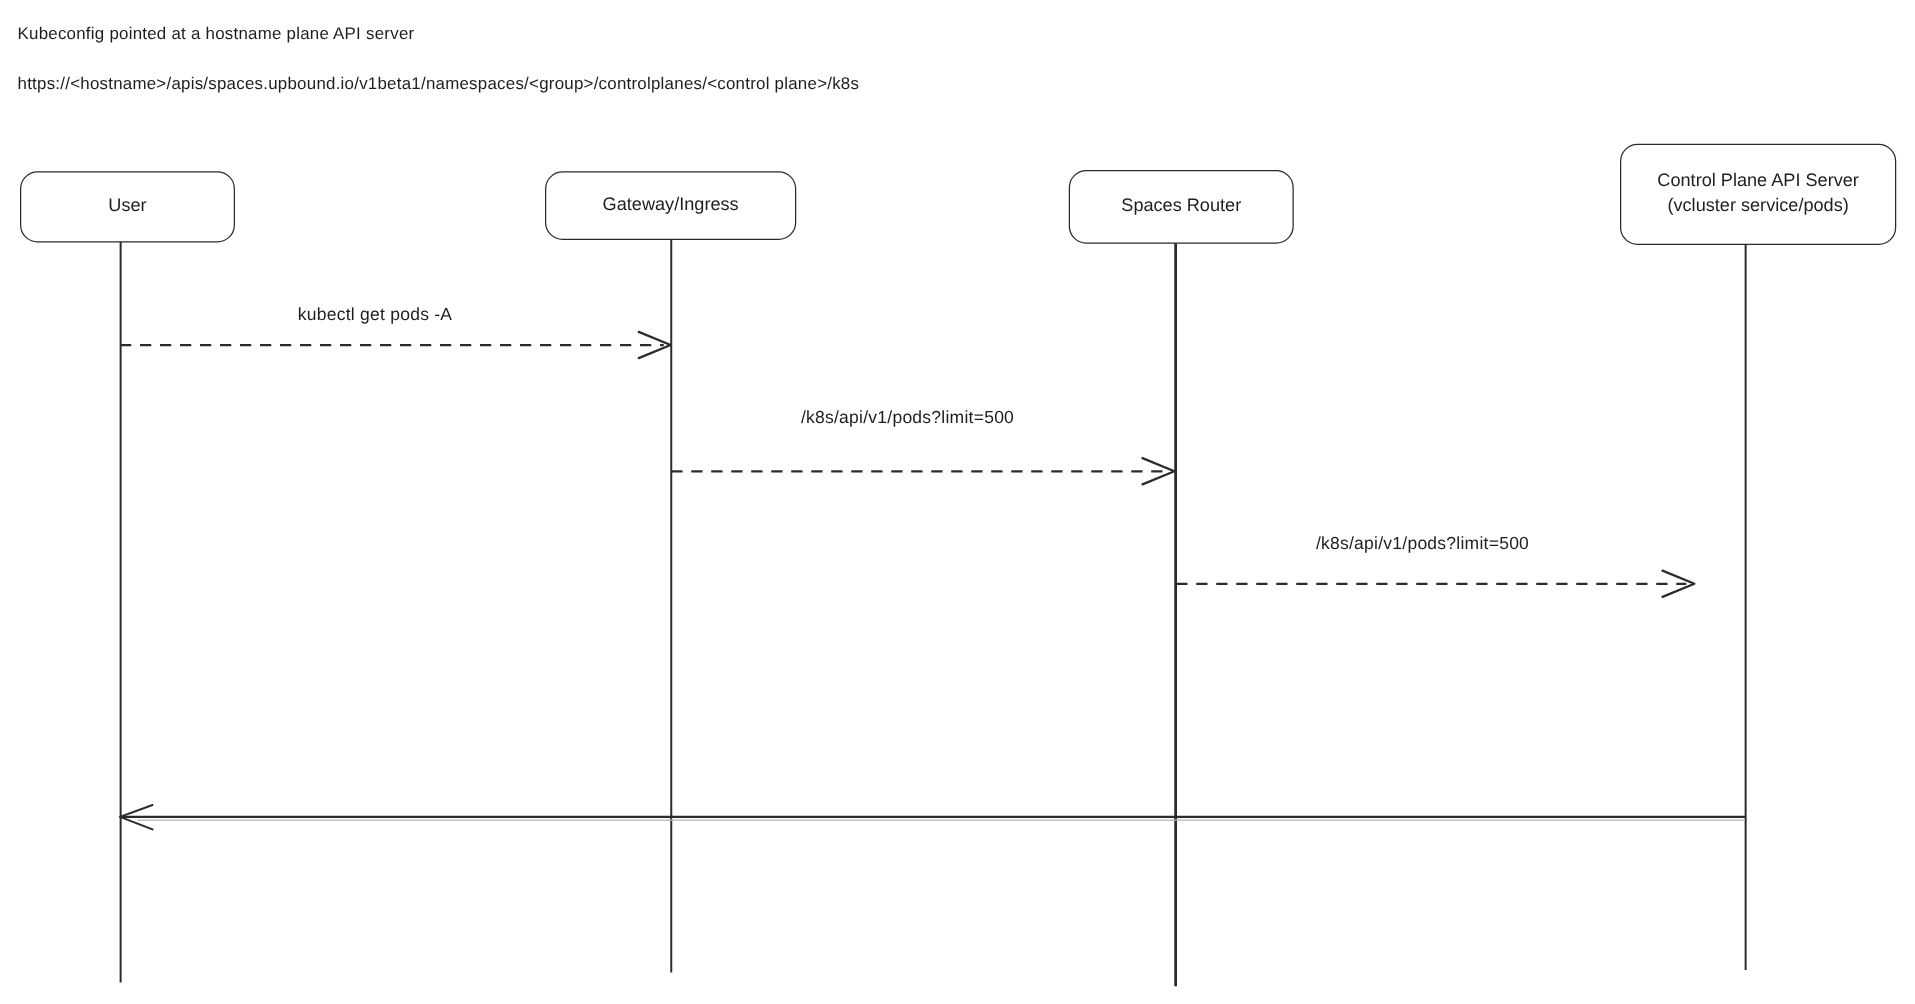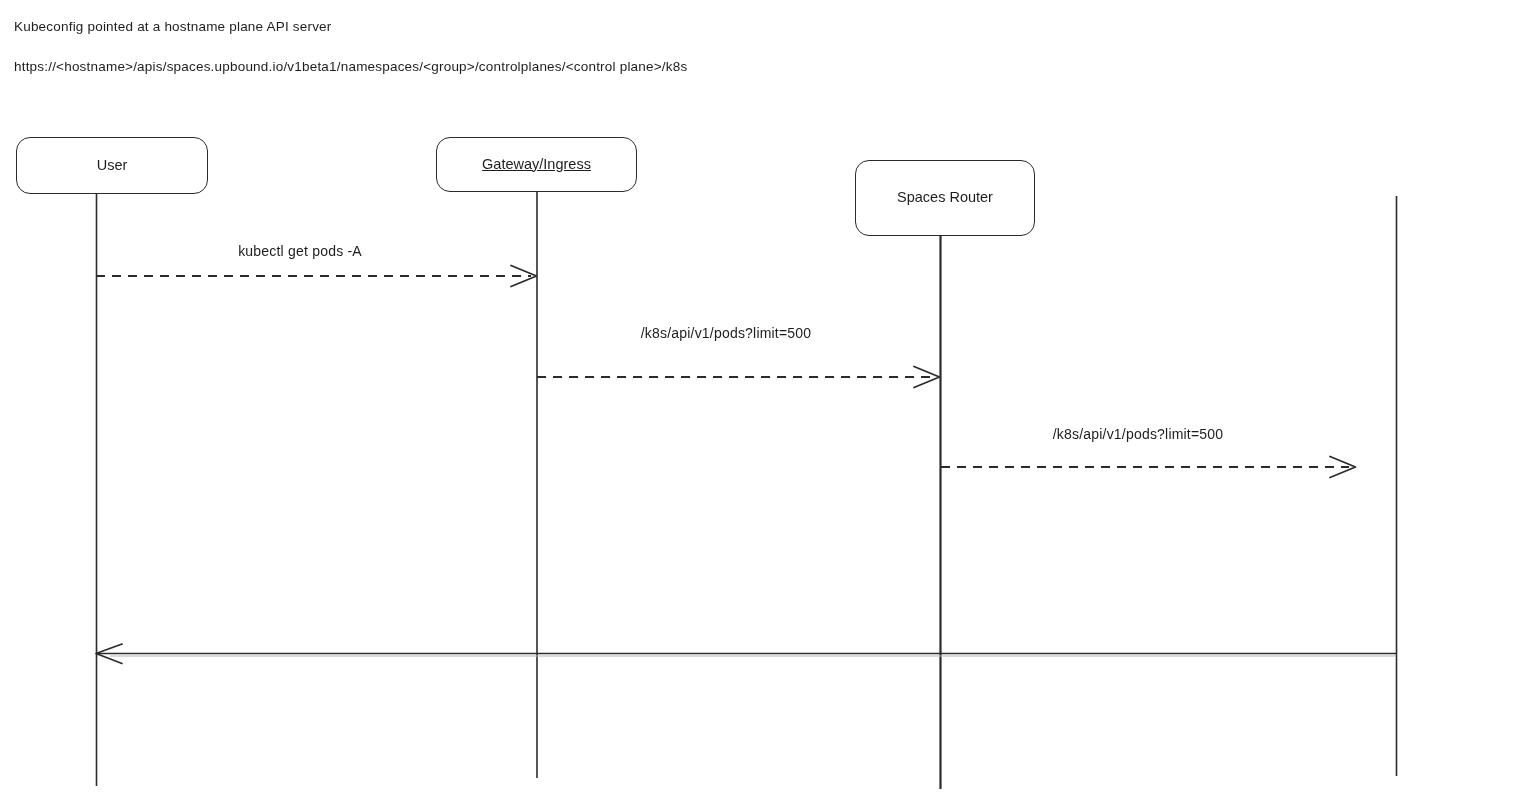--- a/index.html
+++ b/index.html
@@ -36,23 +36,23 @@
     display: flex;
     flex-direction: column;
     align-items: center;
     justify-content: center;
     font-size: 14.5px;
     line-height: 1.35;
     text-align: center;
     color: #1e1e1e;
     z-index: 2;
   }
-  .actor-user    { left: 16px;   top: 137px; width: 192px; height: 57px; }
-  .actor-gateway { left: 436px;  top: 137px; width: 201px; height: 55px; text-decoration: underline; }
-  .actor-router  { left: 855px;  top: 136px; width: 180px; height: 76px; margin-top: 24px; }
+  .actor-user    { left: 16px;   top: 137px; width: 172px; height: 57px; }
+  .actor-gateway { left: 436px;  top: 137px; width: 201px; height: 55px; }
+  .actor-router  { left: 855px;  top: 136px; width: 180px; height: 59px; }
   .actor-cp      { left: 1296px; top: 115px; width: 221px; height: 81px; }
 
   .diagram-svg {
     position: absolute;
     left: 0;
     top: 0;
     z-index: 1;
   }
   .msg-label {
     position: absolute;
@@ -106,18 +106,22 @@
 
   <div class="actor-box actor-user">
     <span>User</span>
   </div>
   <div class="actor-box actor-gateway">
     <span>Gateway/Ingress</span>
   </div>
   <div class="actor-box actor-router">
     <span>Spaces Router</span>
   </div>
+  <div class="actor-box actor-cp">
+    <span>Control Plane API Server</span>
+    <span>(vcluster service/pods)</span>
+  </div>
 
   <div class="msg-label msg-label-1">kubectl get pods -A</div>
   <div class="msg-label msg-label-2">/k8s/api/v1/pods?limit=500</div>
   <div class="msg-label msg-label-3">/k8s/api/v1/pods?limit=500</div>
 
 </div>
 
 </body></html>

